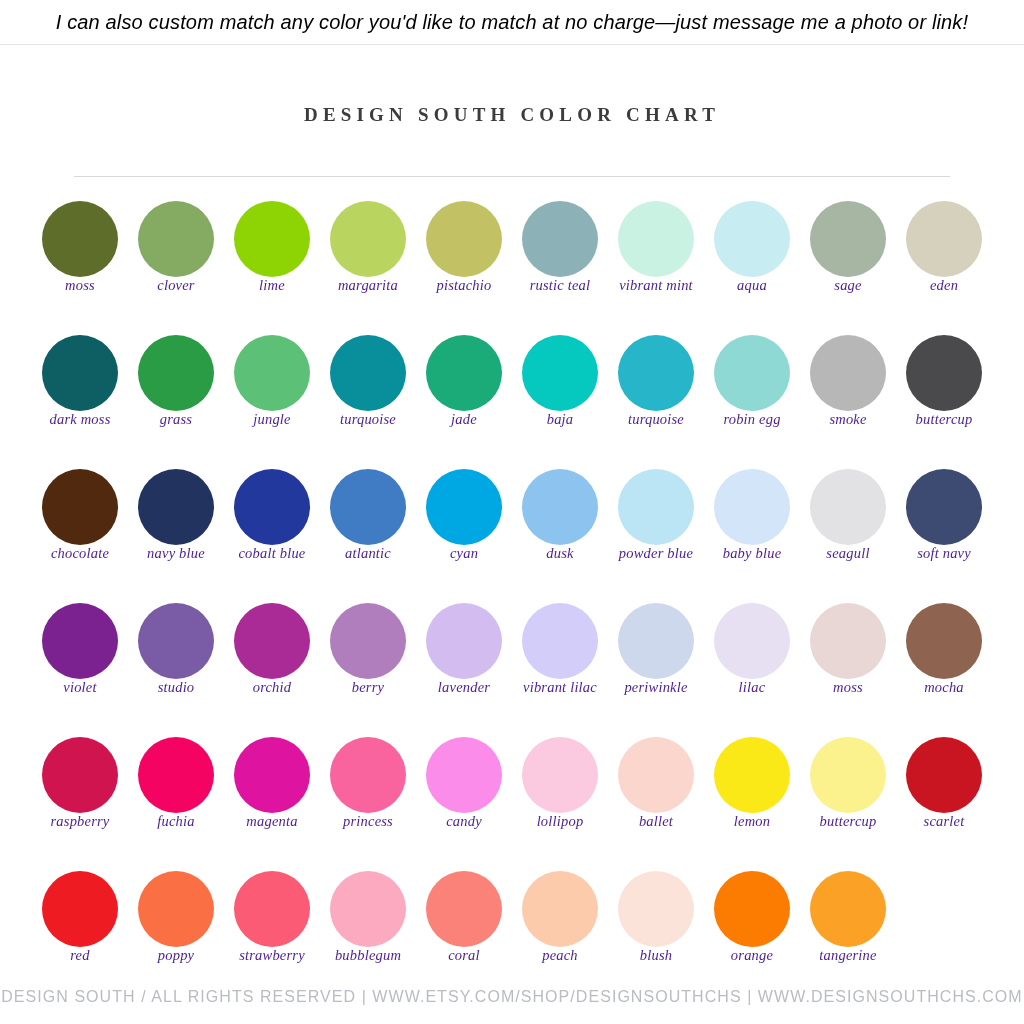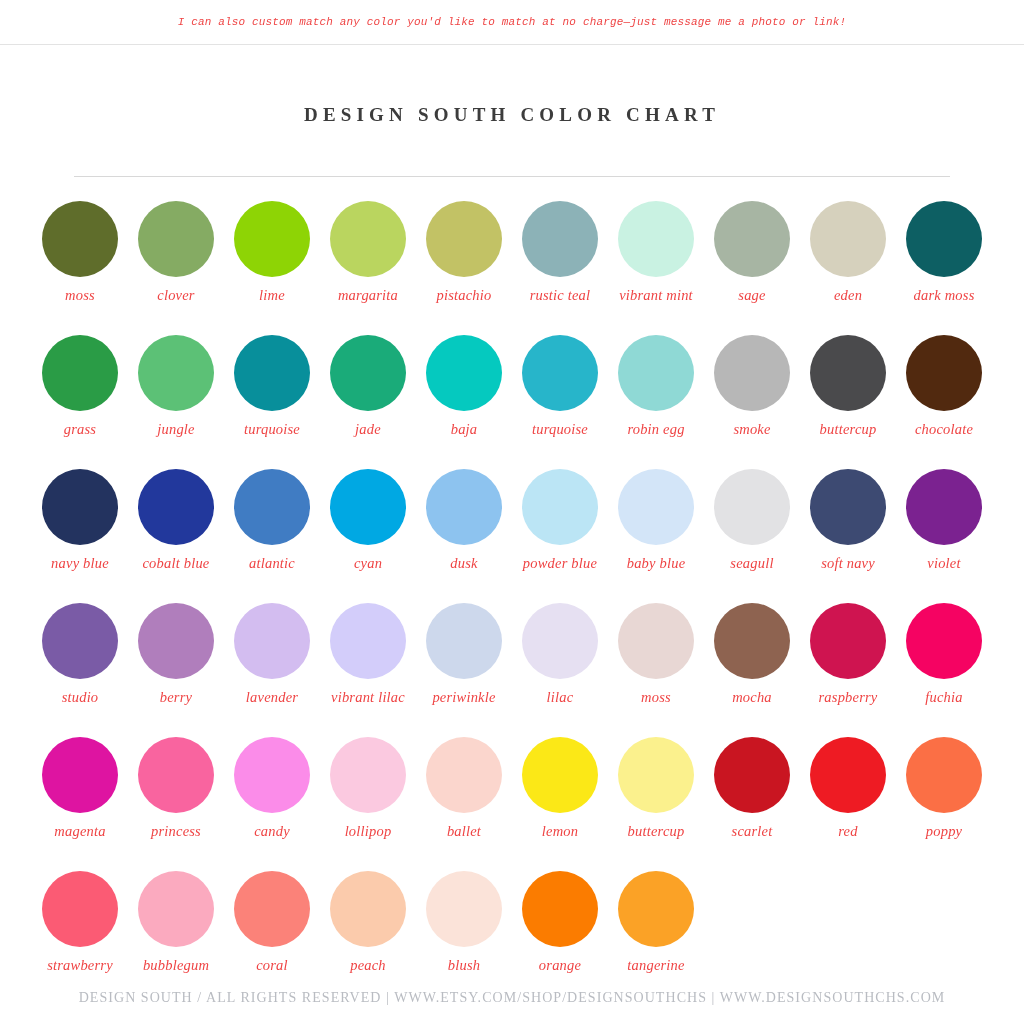--- a/index.html
+++ b/index.html
@@ -19,24 +19,24 @@
   #banner {
     height: 45px;
     box-sizing: border-box;
     border-bottom: 1px solid #e3e3e3;
     display: flex;
     align-items: center;
     justify-content: center;
     background: #ffffff;
   }
   #banner-text {
-    font-family: Liberation Mono, monospace;
+    font-family: Liberation Sans, sans-serif;
     font-style: italic;
-    font-size: 11px;
-    color: #ef4444;
+    font-size: 20px;
+    color: #000000;
     letter-spacing: 0.15px;
     white-space: nowrap;
   }
 
   
   #title-wrap {
     margin-top: 46px;
     display: flex;
     justify-content: center;
   }
@@ -71,44 +71,43 @@
     flex-direction: column;
     align-items: center;
   }
   .swatch {
     width: 76px;
     height: 76px;
     border-radius: 50%;
     flex: 0 0 auto;
   }
   .label {
-    margin-top: 10px;
     font-family: "Liberation Serif", serif;
     font-style: italic;
     font-size: 14.5px;
     line-height: 16.5px;
-    color: #ef4444;
+    color: #4c1d95;
     text-align: center;
     width: 92px;
     letter-spacing: 0.2px;
   }
 
   
   #footer {
     position: absolute;
     left: 0;
     right: 0;
     bottom: 18px;
     display: flex;
     justify-content: center;
     align-items: center;
   }
   #footer-text {
-    font-family: Liberation Serif, serif;
-    font-size: 14px;
+    font-family: Liberation Sans, sans-serif;
+    font-size: 16px;
     letter-spacing: 1.05px;
     color: #b9bcc2;
     text-transform: uppercase;
     white-space: nowrap;
   }
 </style>
 </head>
 <body>
 
 <div id="banner">
@@ -144,20 +143,24 @@
     </div>
     <div class="cell">
       <div class="swatch" style="background: rgb(140, 178, 183);"></div>
       <div class="label">rustic teal</div>
     </div>
     <div class="cell">
       <div class="swatch" style="background: rgb(201, 242, 226);"></div>
       <div class="label">vibrant mint</div>
     </div>
     <div class="cell">
+      <div class="swatch" style="background: rgb(199, 236, 242);"></div>
+      <div class="label">aqua</div>
+    </div>
+    <div class="cell">
       <div class="swatch" style="background: rgb(167, 181, 163);"></div>
       <div class="label">sage</div>
     </div>
     <div class="cell">
       <div class="swatch" style="background: rgb(214, 209, 189);"></div>
       <div class="label">eden</div>
     </div>
     <div class="cell">
       <div class="swatch" style="background: rgb(13, 95, 99);"></div>
       <div class="label">dark moss</div>
@@ -238,20 +241,24 @@
       <div class="swatch" style="background: rgb(61, 74, 114);"></div>
       <div class="label">soft navy</div>
     </div>
     <div class="cell">
       <div class="swatch" style="background: rgb(123, 34, 144);"></div>
       <div class="label">violet</div>
     </div>
     <div class="cell">
       <div class="swatch" style="background: rgb(122, 91, 166);"></div>
       <div class="label">studio</div>
+    </div>
+    <div class="cell">
+      <div class="swatch" style="background: rgb(171, 43, 150);"></div>
+      <div class="label">orchid</div>
     </div>
     <div class="cell">
       <div class="swatch" style="background: rgb(176, 126, 188);"></div>
       <div class="label">berry</div>
     </div>
     <div class="cell">
       <div class="swatch" style="background: rgb(211, 189, 240);"></div>
       <div class="label">lavender</div>
     </div>
     <div class="cell">

